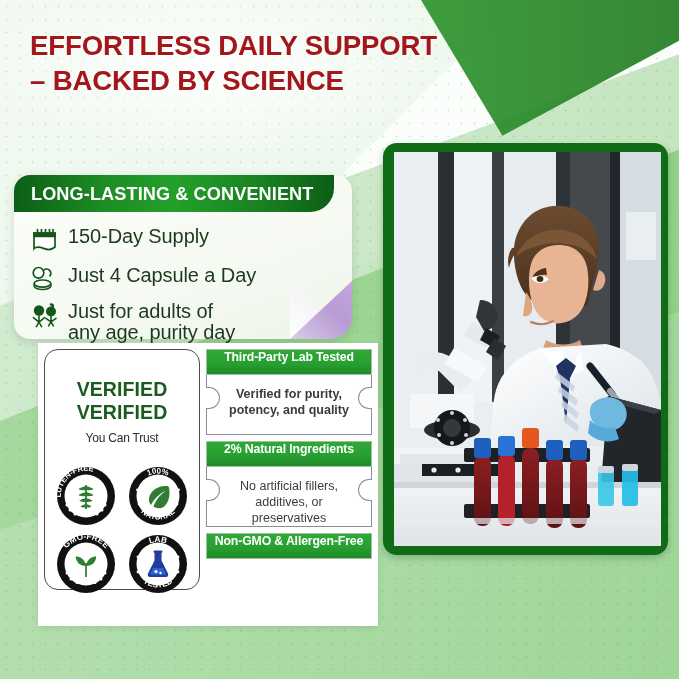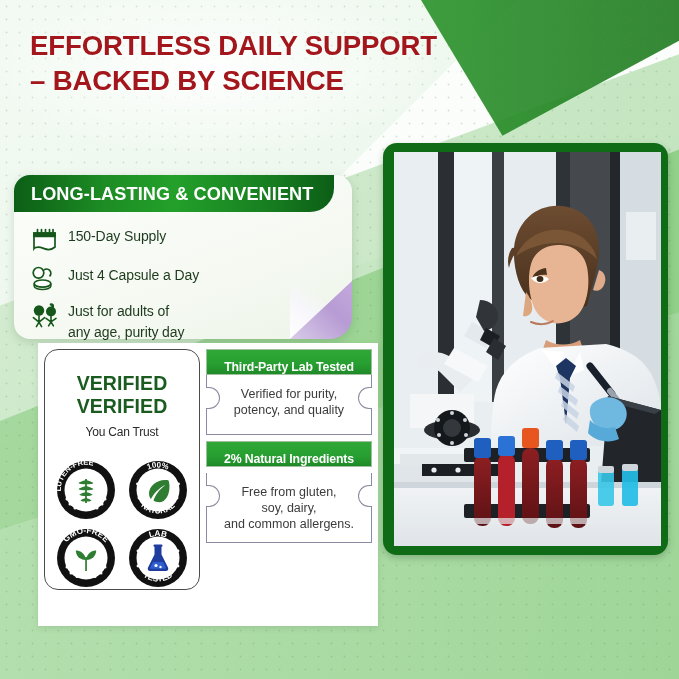--- a/index.html
+++ b/index.html
@@ -97,21 +97,21 @@
     display:flex; align-items:center;
   }
   .cc-banner span {
     color:#fff; font-weight:bold; font-size:18.5px; letter-spacing:.1px;
     margin-left: 17px; transform: scaleX(.98); transform-origin:left center;
   }
   .cc-rows { position:absolute; left:0; top:40px; right:0; }
   .cc-row { display:flex; align-items:flex-start; padding: 8px 0 0 14px; }
   .cc-row .ic { width:34px; height:30px; flex:0 0 34px; margin-top:1px; }
   .cc-row .tx {
-    font-size: 14px; line-height: 21px; color:#1d3a1d; margin-left:6px;
+    font-size: 20px; line-height: 21px; color:#1d3a1d; margin-left:6px;
     letter-spacing:-.1px;
   }
   .cc-row.r1 .tx { margin-top:3px; }
   .cc-row.r2 .tx { margin-top:3px; }
   .cc-curl {
     position:absolute; right:0; bottom:0; width:62px; height:58px;
     background: linear-gradient(225deg,#c4a9dd 0%,#b79bd4 40%,#d9cbe8 100%);
     clip-path: polygon(100% 100%, 0 100%, 100% 0);
     border-radius: 0 0 22px 0;
   }
@@ -125,52 +125,52 @@
   
   #panel-quality {
     position:absolute; left:38px; top:343px; width:340px; height:283px;
     background:#ffffff; z-index:6;
     box-shadow: 0 2px 6px rgba(50,80,50,.14);
   }
   
   #verified-box {
     position:absolute; left:6px; top:6px; width:156px; height:241px;
     border:1.4px solid #4c4c4c; border-radius:14px;
-    display:flex; flex-direction:column; align-items:center;justify-content:flex-end;
+    display:flex; flex-direction:column; align-items:center;
   }
   #verified-box .vq1 {
     margin-top:28px; font-size:19.5px; font-weight:bold; color:#1a5c1f;
     line-height:23px; text-align:center; letter-spacing:.1px;
   }
   #verified-box .vq2 {
     margin-top:4px; font-size:12px; color:#2b2b2b; line-height:21px; letter-spacing:-.2px;
   }
   .badge-grid {
     margin-top:16px; display:grid; grid-template-columns:62px 62px;
     grid-gap:6px 10px; justify-content:center;
   }
   .badge { width:62px; height:62px; }
 
   
   #claims { position:absolute; left:168px; top:6px; width:166px; }
   .claim { margin-bottom:6px; }
   .claim-head {
     height:26px; background: linear-gradient(180deg,#2fa837 0%,#28a031 55%,#1f8a28 100%);
     border:1px solid #9fbf9f;
-    display:flex; align-items:flex-end; justify-content:center;
+    display:flex; align-items:flex-start; justify-content:center;
   }
   .claim-head span {
     color:#fff; font-weight:bold; font-size:12.3px; letter-spacing:-.15px; white-space:nowrap;
   }
   .claim-body {
     position:relative; background:#fff; border:1px solid #8a8aa0;
     border-top:none; padding:11px 12px 11px; text-align:center;
     font-size:12.5px; line-height:16px; color:#3b3b3b;
   }
-  .claim-body.b1 { height:60px; }
+  .claim-body.b1 { height:60px;font-weight:bold; }
   .claim-body.b2 { height:60px; }
   .claim-body.b3 { height:70px; }
   
   .notch {
     position:absolute; top:12px; width:14px; height:22px;
     background:#fff; border:1px solid #8a8aa0;
   }
   .notch.l { left:-1px; border-left:none; border-radius:0 12px 12px 0; }
   .notch.r { right:-1px; border-right:none; border-radius:12px 0 0 12px; }
   .claim-body .txt { position:relative; z-index:2; }
@@ -386,31 +386,33 @@
             <span>Verified for purity,</span><br>
             <span>potency, and quality</span>
           </div>
         </div>
       </div>
 
       <div class="claim">
         <div class="claim-head">
           <span>2% Natural Ingredients</span>
         </div>
-      </div>
-
-      <div class="claim">
-        <div class="claim-body b3">
+        <div class="claim-body b2">
           <div class="notch l"></div>
           <div class="notch r"></div>
           <div class="txt">
-            <span>Free from gluten,</span><br>
-            <span>soy, dairy,</span><br>
-            <span>and common allergens.</span>
+            <span>No artificial fillers,</span><br>
+            <span>additives, or preservatives</span>
           </div>
+        </div>
+      </div>
+
+      <div class="claim">
+        <div class="claim-head">
+          <span>Non-GMO &amp; Allergen-Free</span>
         </div>
       </div>
 
     </div>
   </div>
 
   <div id="photo-frame">
     <div id="photo">
       <svg viewBox="0 0 267 394" preserveAspectRatio="xMidYMid slice">
         <defs>

